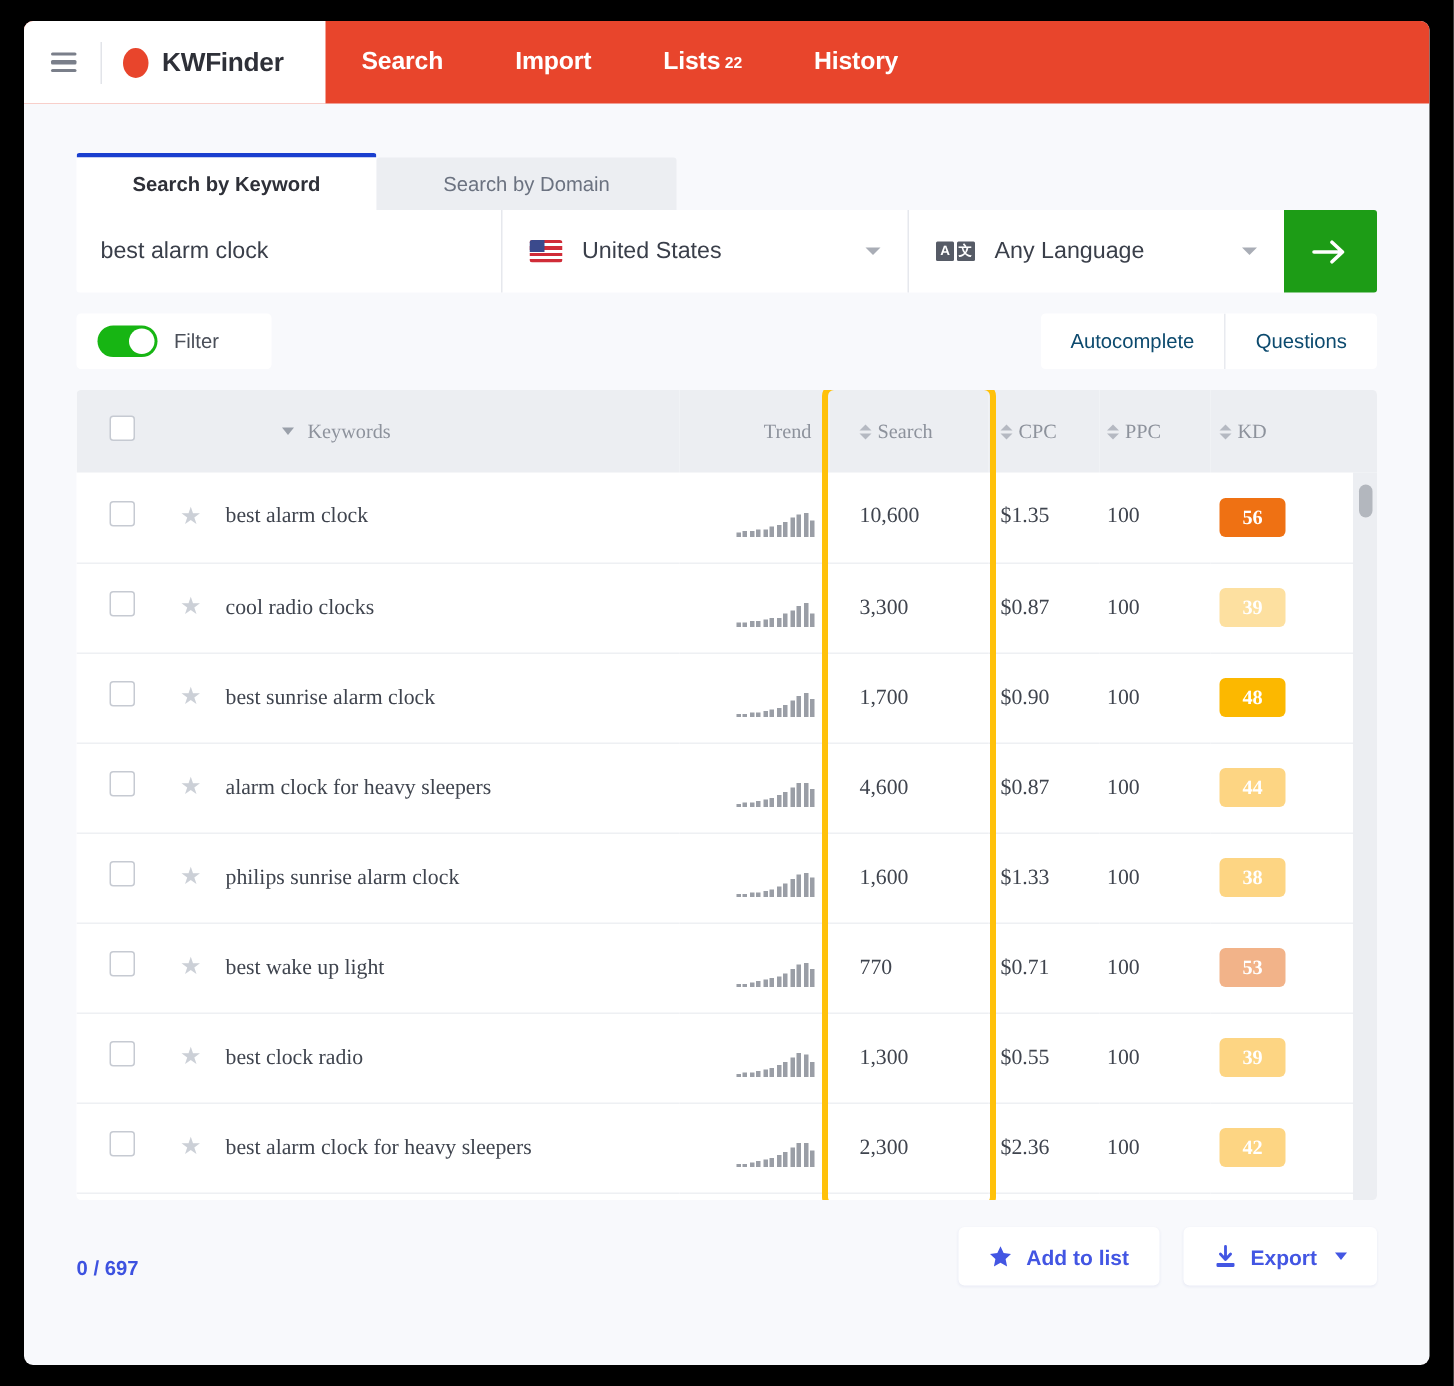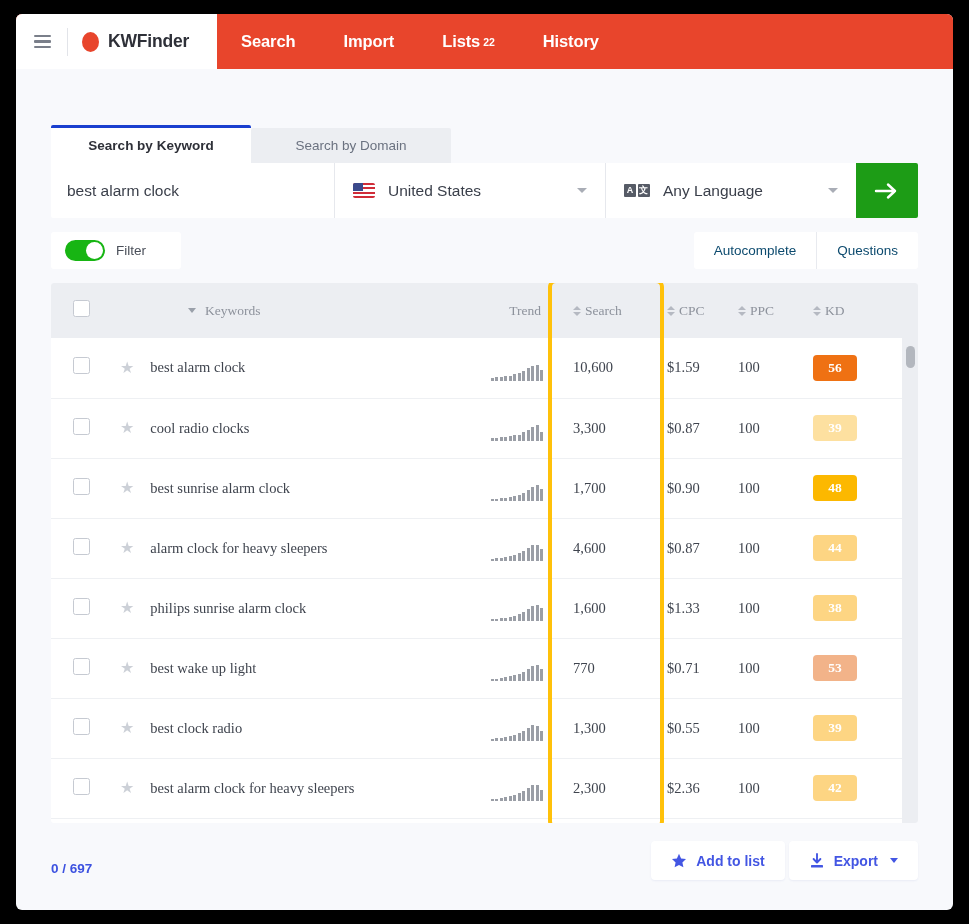--- a/index.html
+++ b/index.html
@@ -47,21 +47,21 @@
   .nav-item {
     color: #ffffff; font-size: 16.5px; font-weight: bold;
     padding: 0 24px; height: 55px;
     display: flex; align-items: center;
     cursor: pointer; position: relative;
     letter-spacing: -0.1px;
   }
   .nav-item sup { font-size: 10.5px; font-weight: bold; margin-left: 3px; vertical-align: super; }
 
   
-  .search-wrap { padding: 33px 35px 0 35px; margin-top: 23px; }
+  .search-wrap { padding: 33px 35px 0 35px; }
   .search-tabs { display: flex; align-items: flex-end; }
   .stab {
     height: 35px; display: flex; align-items: center; justify-content: center;
     font-size: 13.5px; cursor: pointer;
     padding: 0 28px;
     min-width: 200px;
   }
   .stab.active {
     background: #ffffff; color: #2e3038; font-weight: bold;
     border-top: 3px solid #1a3fcf;
@@ -224,21 +224,21 @@
   .vscroll { position: absolute; right: 0; top: 55px; width: 16px; bottom: 0; background: #eceef2; }
   .vthumb { position: absolute; right: 3px; top: 8px; width: 9px; height: 22px;
             background: #b3b7be; border-radius: 5px; cursor: pointer; }
 
   
   .footer {
     display: flex; align-items: center; justify-content: space-between;
     padding: 18px 35px 0 35px;
   }
   .count { font-size: 13.5px; font-weight: bold; color: #3d52e0; margin-top: 16px; }
-  .f-btns { display: flex; gap: 4px; }
+  .f-btns { display: flex; gap: 16px; }
   .fbtn {
     background: #ffffff; border-radius: 4px; height: 39px;
     display: flex; align-items: center; gap: 9px;
     padding: 0 20px; cursor: pointer;
     font-size: 14px; font-weight: bold; color: #4356e3;
     box-shadow: 0 1px 2px rgba(70,80,160,0.08);
   }
   .fchev { width: 0; height: 0; border-left: 4px solid transparent; border-right: 4px solid transparent;
            border-top: 5px solid #4356e3; margin-left: 3px; }
 </style>
@@ -414,21 +414,21 @@
                 <i style="height:7px"></i>
                 <i style="height:8px"></i>
                 <i style="height:10px"></i>
                 <i style="height:13px"></i>
                 <i style="height:15px"></i>
                 <i style="height:16px"></i>
                 <i style="height:11px"></i>
               </div>
      </td>
      <td class="col-search">10,600</td>
-     <td class="col-cpc">$1.59</td>
+     <td class="col-cpc">$1.35</td>
      <td class="col-ppc">100</td>
      <td class="col-kd">
        <span class="kd-badge" style="background:#ef7113">56</span>
      </td>
           </tr>
           <tr>
             <td class="col-chk">
        <span class="chk"></span>
      </td>
      <td class="col-kw">

